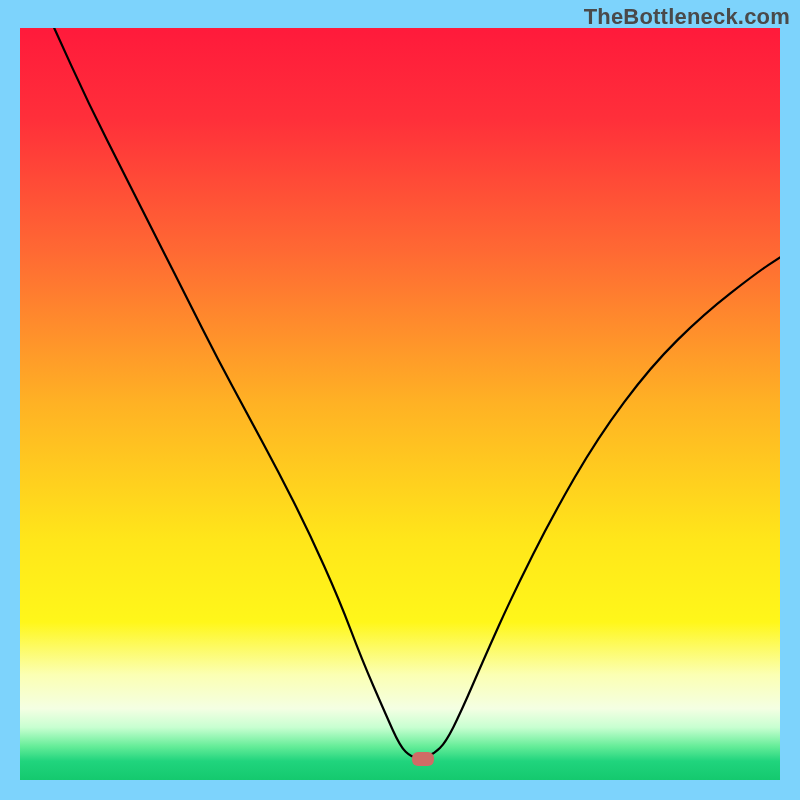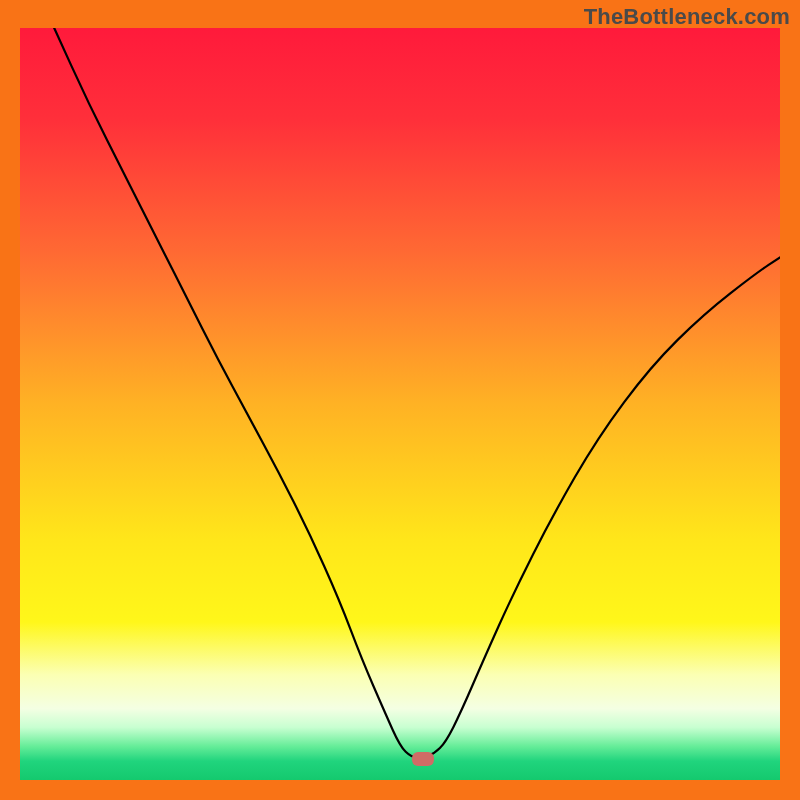--- a/index.html
+++ b/index.html
@@ -8,21 +8,21 @@
     width: 800px;
     height: 800px;
     background: #000;
     font-family: Arial, Helvetica, sans-serif;
     overflow: hidden;
   }
   .frame {
     position: relative;
     width: 800px;
     height: 800px;
-    background: #f97316;
+    background: #7dd3fc;
   }
   .watermark {
     position: absolute;
     top: 4px;
     right: 10px;
     color: #4a4a4a;
     font-size: 22px;
     font-weight: 600;
     letter-spacing: 0.2px;
     z-index: 50;

